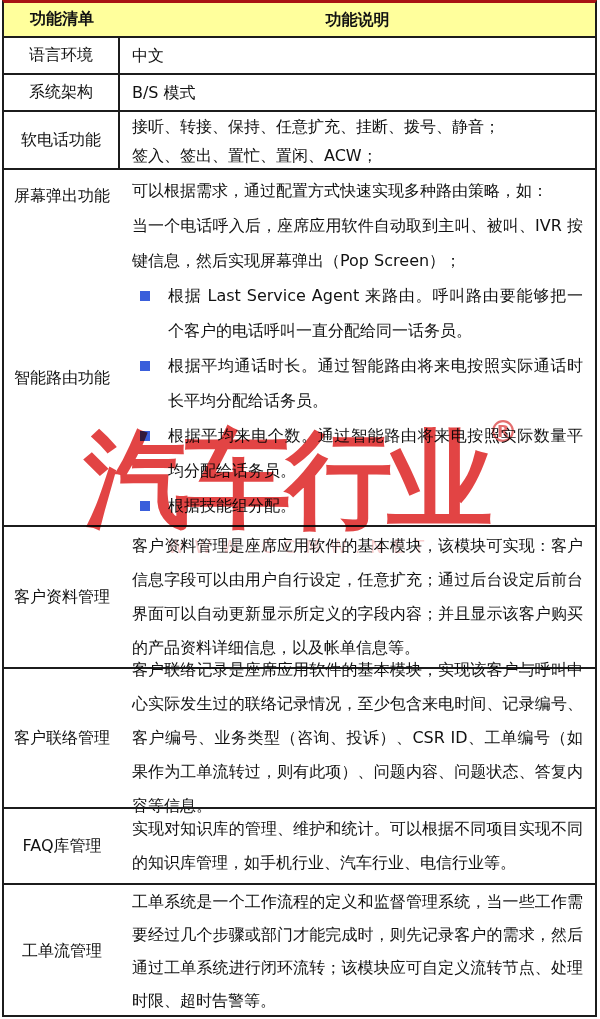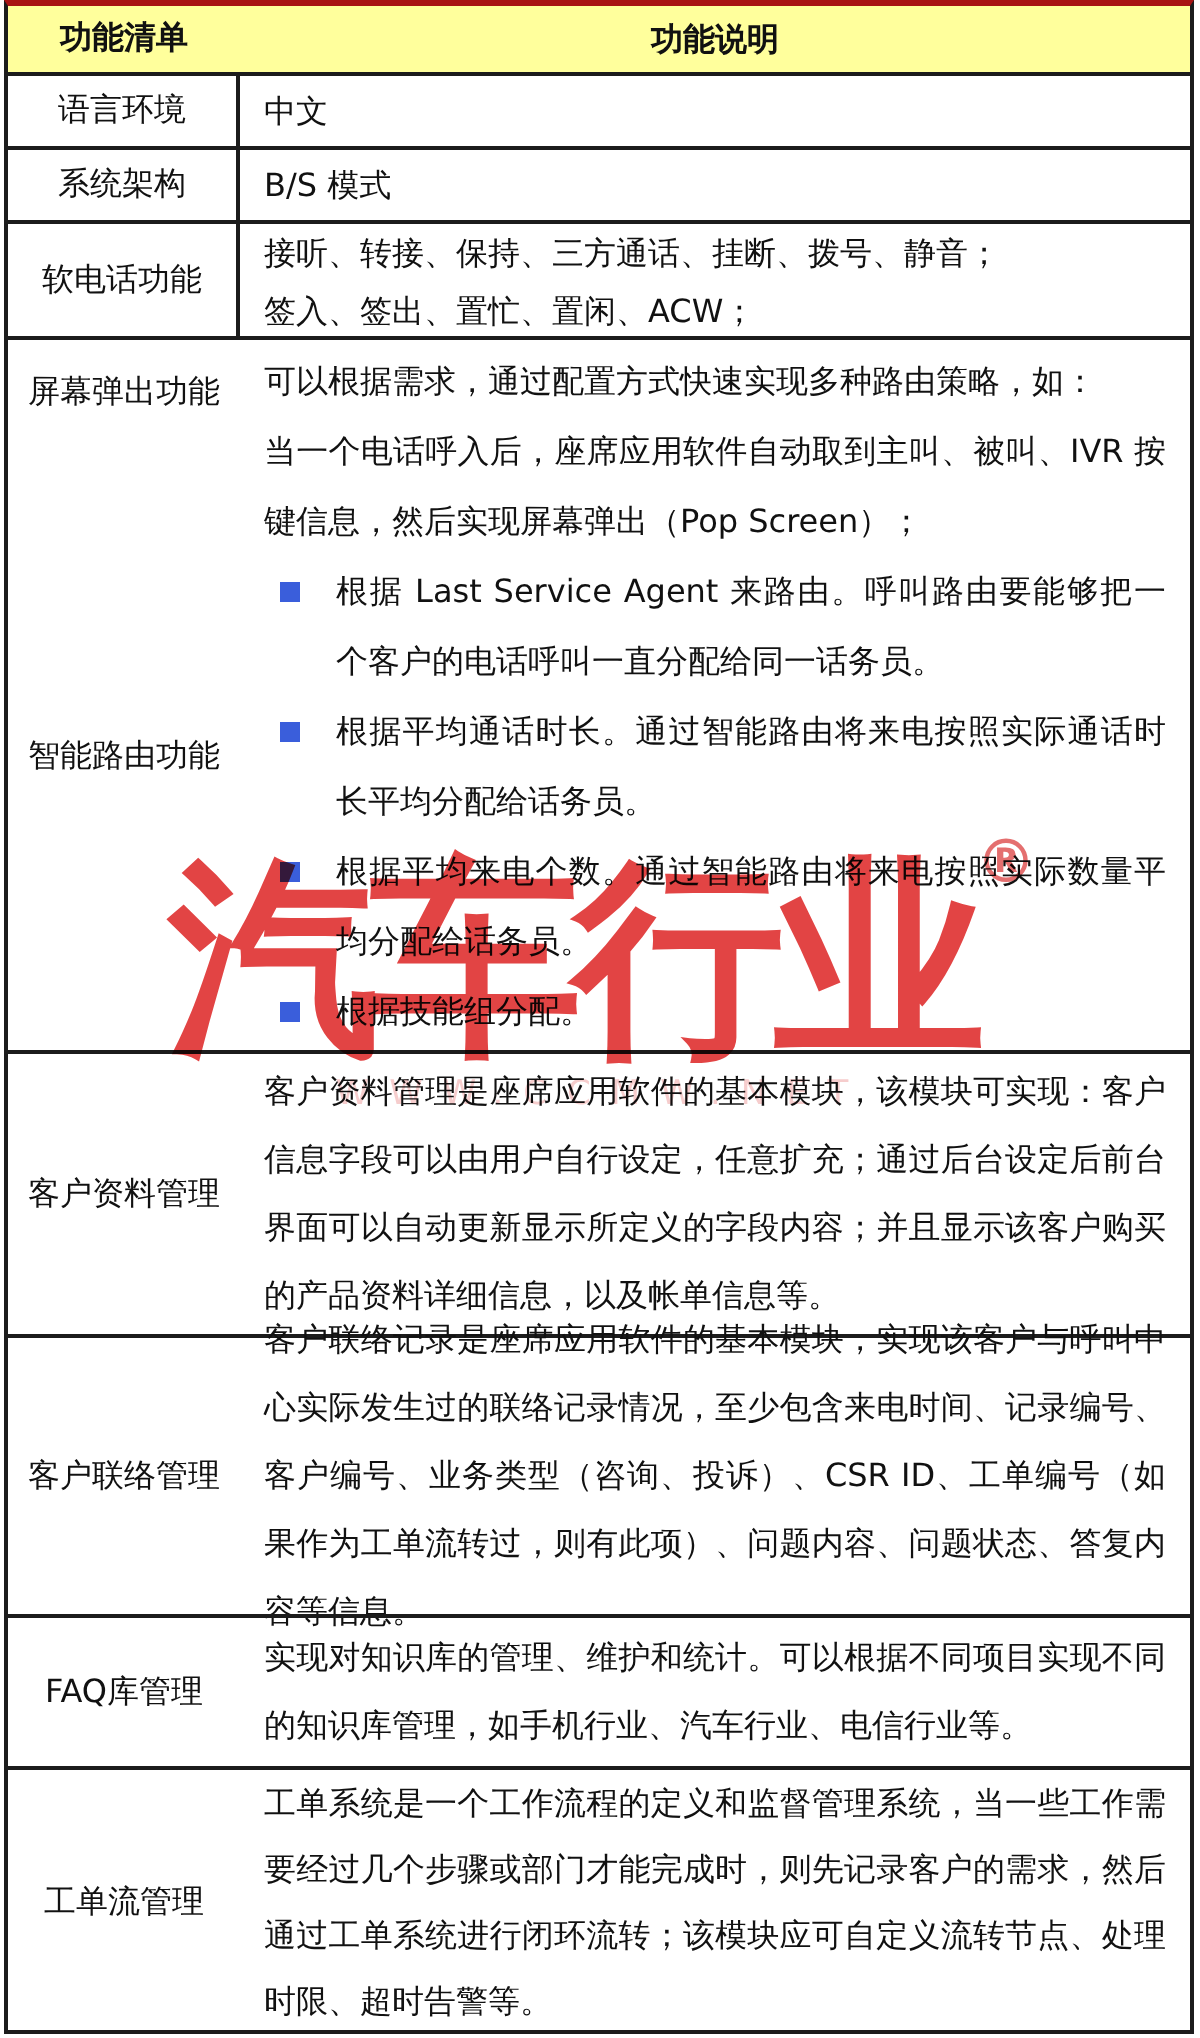--- a/index.html
+++ b/index.html
@@ -124,21 +124,21 @@
     </div>
 
     <div class="row r-arch divided">
       <div class="label-col">系统架构</div>
       <div class="value-col center-v">B/S 模式</div>
     </div>
 
     <div class="row r-soft divided">
       <div class="label-col">软电话功能</div>
       <div class="value-col">
-        <div>接听、转接、保持、三方通话、挂断、拨号、静音；</div>
+        <div>接听、转接、保持、任意扩充、挂断、拨号、静音；</div>
         <div>签入、签出、置忙、置闲、ACW；</div>
       </div>
     </div>
 
     <div class="row r-big">
       <div class="label-col">
         <div class="abs-label l1">屏幕弹出功能</div>
         <div class="abs-label l2">智能路由功能</div>
       </div>
       <div class="value-col">

